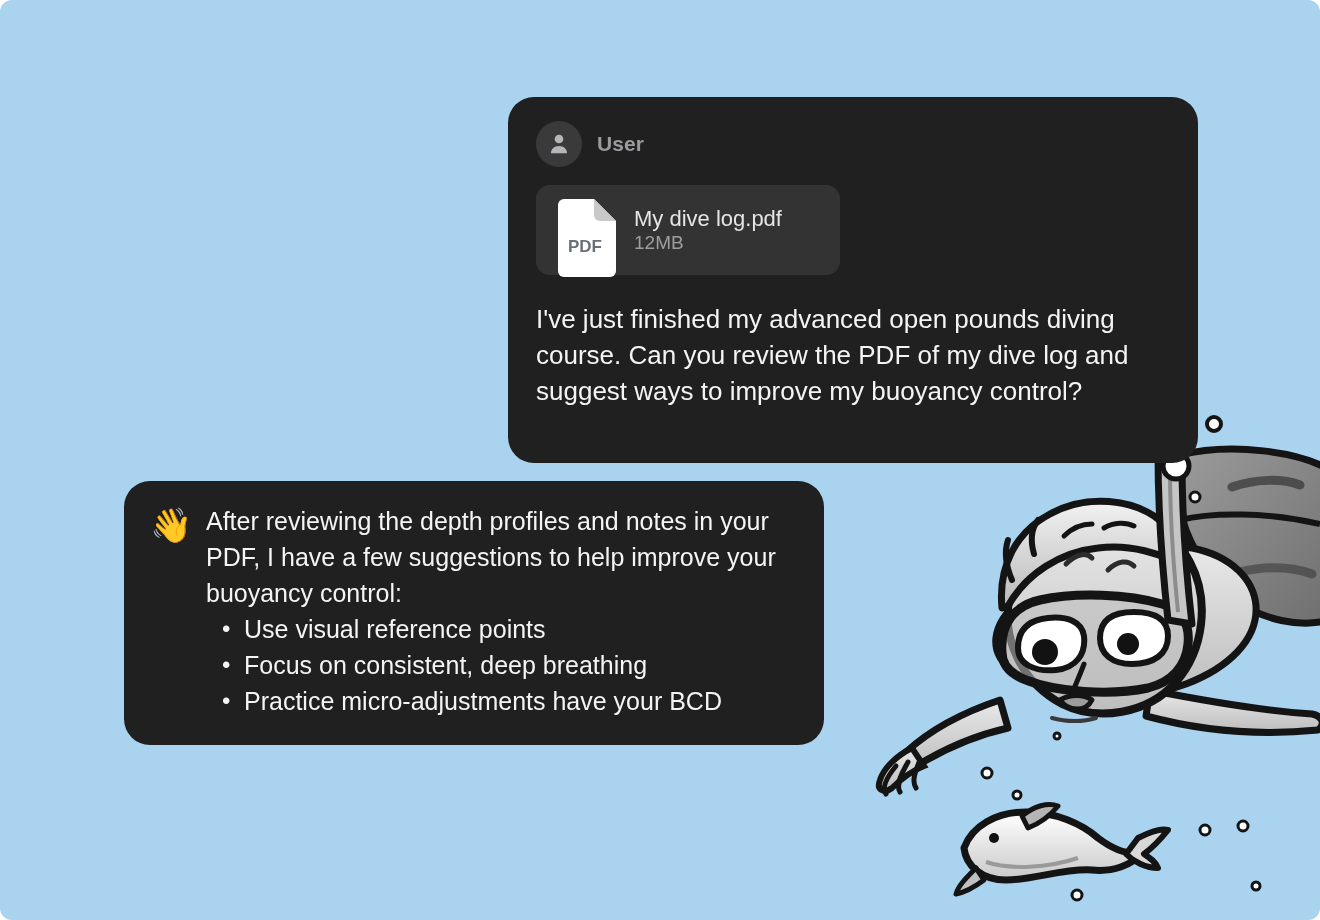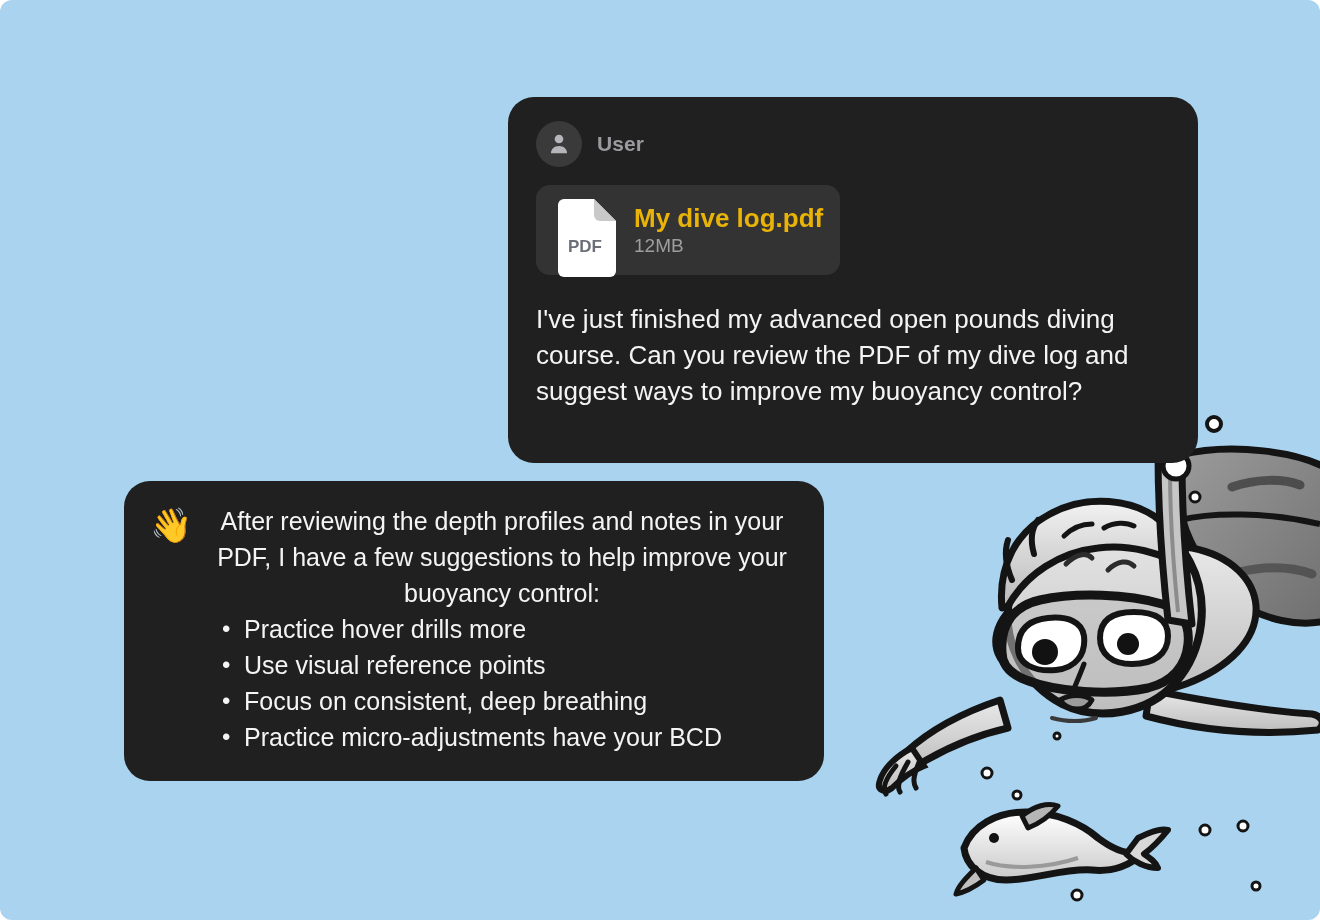--- a/index.html
+++ b/index.html
@@ -94,23 +94,23 @@
   }
   .pdf-icon {
     width: 62px;
     height: 62px;
     flex: none;
     position: relative;
   }
   .pdf-icon svg { display: block; }
   .file-meta { min-width: 0; }
   .file-name {
-    color: #eab308;
-    font-size: 26px;
-    font-weight: 700;
+    color: #e5e5e5;
+    font-size: 22px;
+    font-weight: 400;
     line-height: 1.2;
     white-space: nowrap;
   }
   .file-size {
     color: #9e9e9e;
     font-size: 19px;
     font-weight: 400;
     margin-top: 7px;
   }
 
@@ -133,21 +133,21 @@
     width: 56px;
     text-align: left;
     margin-top: 2px;
   }
   .assistant-text {
     color: #f4f4f4;
     font-size: 25px;
     line-height: 36px;
     flex: 1;
   }
-  .assistant-intro { margin: 0; text-align: center; }
+  .assistant-intro { margin: 0; }
   .tips {
     list-style: none;
     margin: 0;
     padding: 0;
   }
   .tips li {
     position: relative;
     padding-left: 38px;
     line-height: 36px;
   }
@@ -305,21 +305,20 @@
 
     <p class="msg-text">I've just finished my advanced open pounds diving course. Can you review the PDF of my dive log and suggest ways to improve my buoyancy control?</p>
   </div>
 
   <div class="bubble bubble-assistant">
     <div class="assistant-body">
       <span class="wave-emoji">👋</span>
       <div class="assistant-text">
         <p class="assistant-intro">After reviewing the depth profiles and notes in your PDF, I have a few suggestions to help improve your buoyancy control:</p>
         <ul class="tips">
-            <li>Practice hover drills more</li>
             <li>Use visual reference points</li>
             <li>Focus on consistent, deep breathing</li>
             <li>Practice micro-adjustments have your BCD</li>
           </ul>
       </div>
     </div>
   </div>
 
 </div>
 

